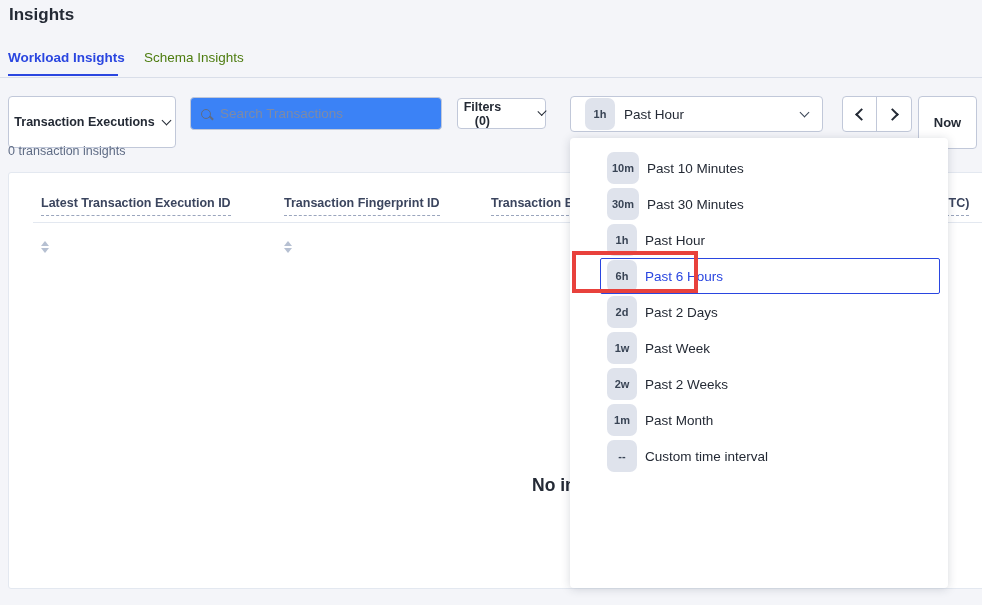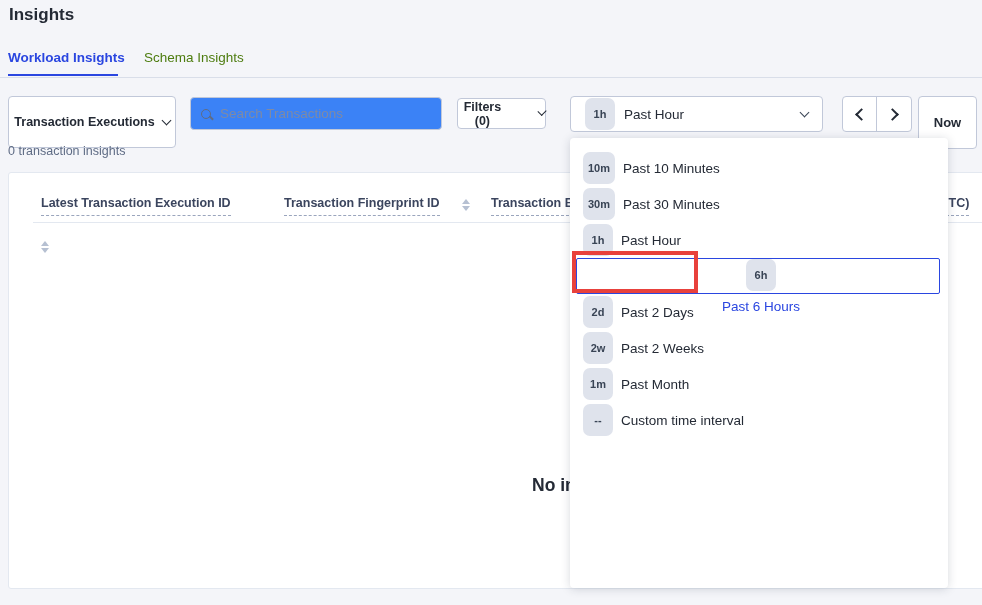--- a/index.html
+++ b/index.html
@@ -54,38 +54,38 @@
   .now-btn { left:918px; top:96px; width:59px; height:53px; font-size:13px; }
 
   .summary { position:absolute; left:8px; top:144px; font-size:12.5px; color:#5f6c85; }
 
   
   .table-card { position:absolute; left:8px; top:172px; width:1600px; height:417px;
                 background:#fff; border:1px solid #e3e8f0; border-radius:3px; }
   .hdr { position:absolute; top:23px; display:flex; align-items:flex-start; gap:22px; white-space:nowrap; }
   .hdr .hdr-label { font-size:12.5px; font-weight:700; color:#3b455e; padding-bottom:5px;
                     border-bottom:1px dashed #9aa5bd; }
-  .hdr.c0 { left:32px;flex-direction:column; }  .hdr.c1 { left:275px; }  .hdr.c2 { left:482px; }  .hdr.c3 { left:862px; }
+  .hdr.c0 { left:32px;flex-direction:column; }  .hdr.c1 { left:275px;flex-direction:column; }  .hdr.c2 { left:482px; }  .hdr.c3 { left:862px; }
   .sort { display:inline-flex; flex-direction:column; gap:2px; margin-top:3px; cursor:pointer; }
   .tri-up   { width:0; height:0; border-left:4px solid transparent; border-right:4px solid transparent;
               border-bottom:5px solid #b6c0d2; }
   .tri-down { width:0; height:0; border-left:4px solid transparent; border-right:4px solid transparent;
               border-top:5px solid #b6c0d2; }
   .header-divider { position:absolute; left:24px; right:0; top:49px; height:1px; background:#e3e8f0; }
 
   .empty-msg { position:absolute; left:532px; top:475px; font-size:17.5px; font-weight:700;
                color:#242a35; white-space:nowrap; z-index:2; }
 
   
   .panel { position:absolute; left:570px; top:138px; width:378px; height:450px; background:#fff;
-           border-radius:4px; box-shadow:0 1px 10px rgba(32,43,66,0.18); z-index:5; padding-top:12px; }
+           border-radius:4px; box-shadow:0 1px 10px rgba(32,43,66,0.18); z-index:5; padding-top:12px;padding-left:24px; }
   .item { display:flex; align-items:center; height:36px; padding-left:13px; gap:8px; cursor:pointer; }
   .item .label { font-size:13.5px; color:#242a35; }
   .item.selected { border:1px solid var(--accent,#2a46e0); border-radius:2px;
-                   margin:0 8px 0 6px; padding-left:6px;flex-direction:column; }
+                   margin:0 8px 0 6px; padding-left:6px; }
   .item.selected .label { color:var(--accent,#2a46e0); }
 
   
   .red-box { position:absolute; left:572px; top:251px; width:126px; height:42px;
              border:4px solid var(--annotation-red,#e8413c); z-index:10; pointer-events:none; }
 </style>
 </head>
 <body>
 
 <div class="app">
@@ -185,20 +185,24 @@
     <span class="label">Past 6 Hours</span>
   </div>
 
 
   <div class="item">
     <span class="badge">2d</span>
     <span class="label">Past 2 Days</span>
   </div>
 
 
+  <div class="item">
+    <span class="badge">1w</span>
+    <span class="label">Past Week</span>
+  </div>
 
   <div class="item">
     <span class="badge">2w</span>
     <span class="label">Past 2 Weeks</span>
   </div>
 
   <div class="item">
     <span class="badge">1m</span>
     <span class="label">Past Month</span>
   </div>

